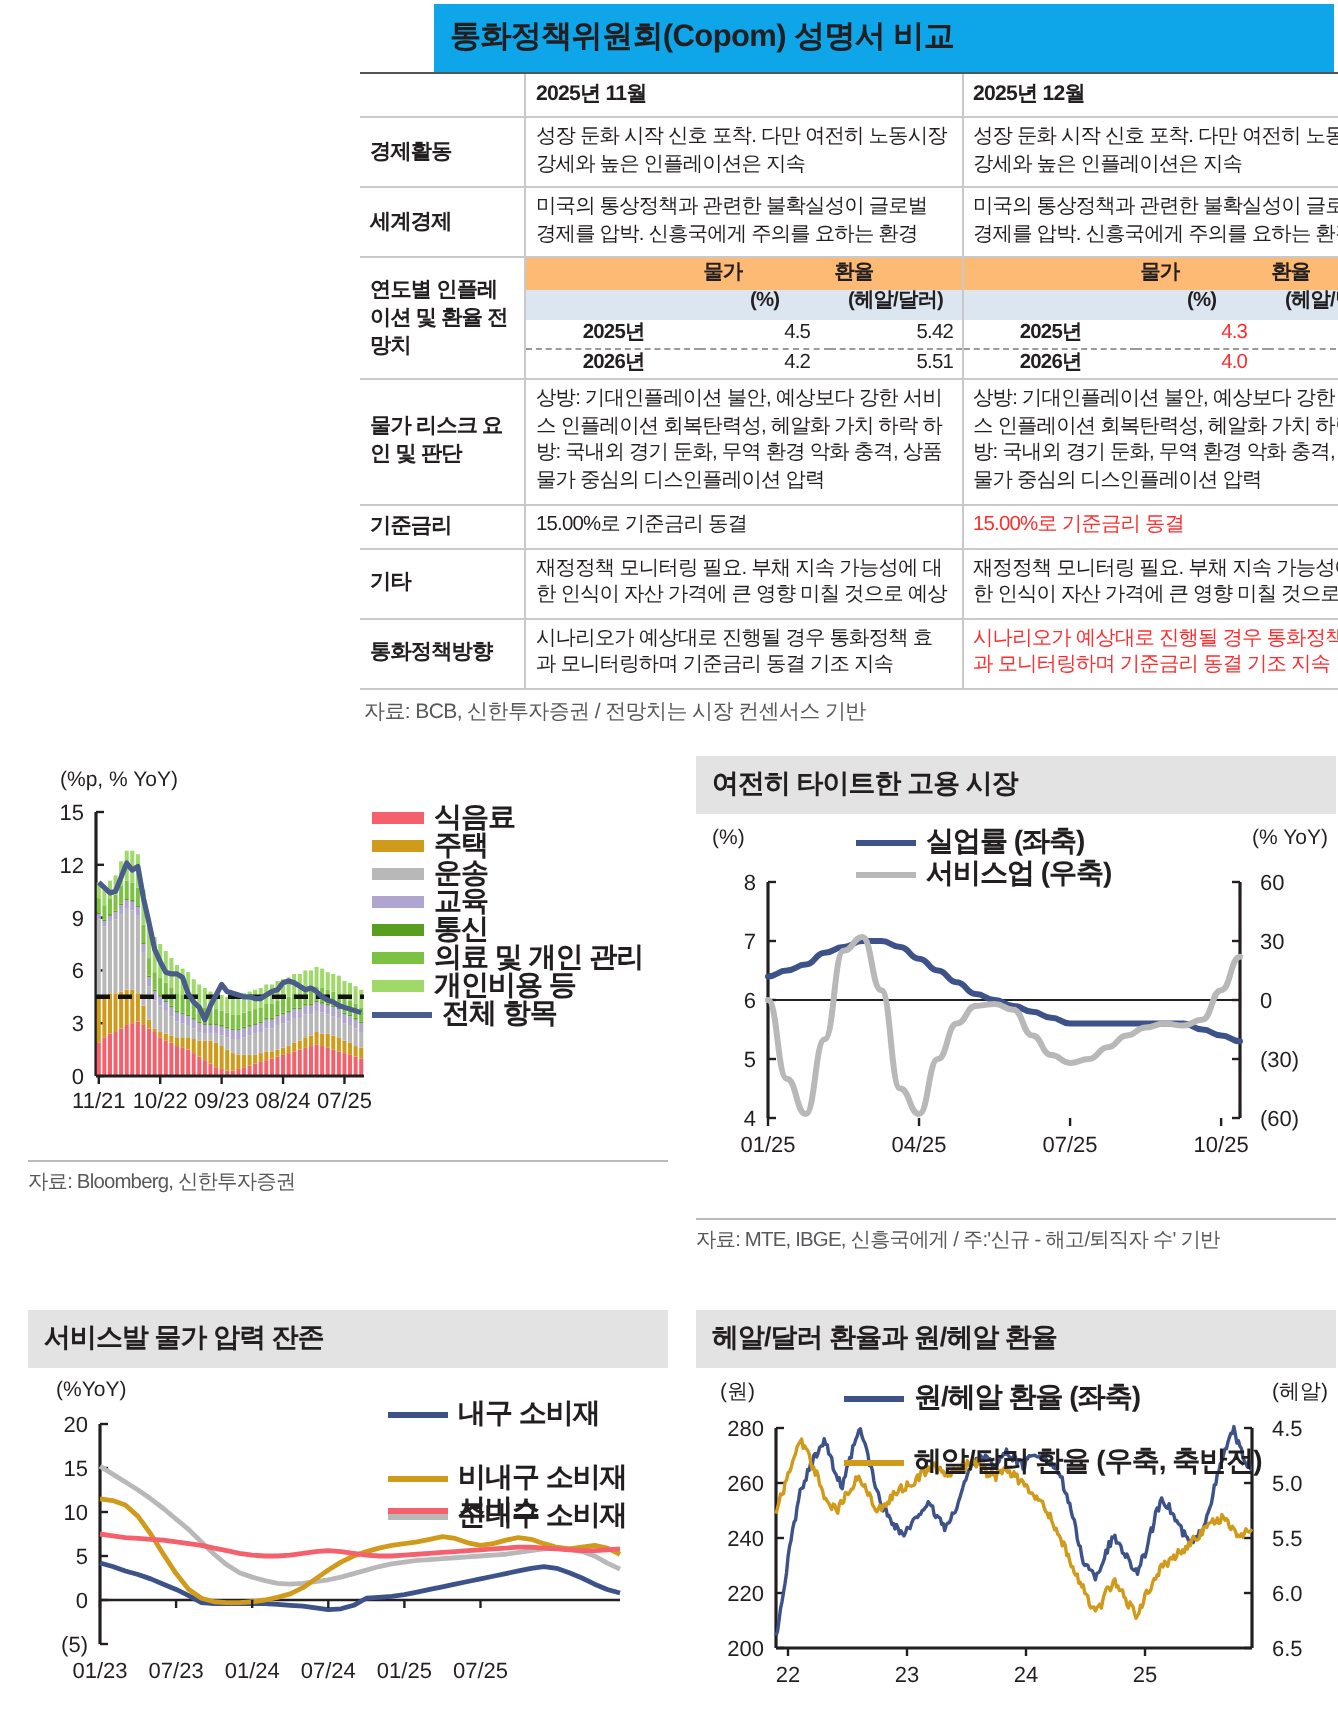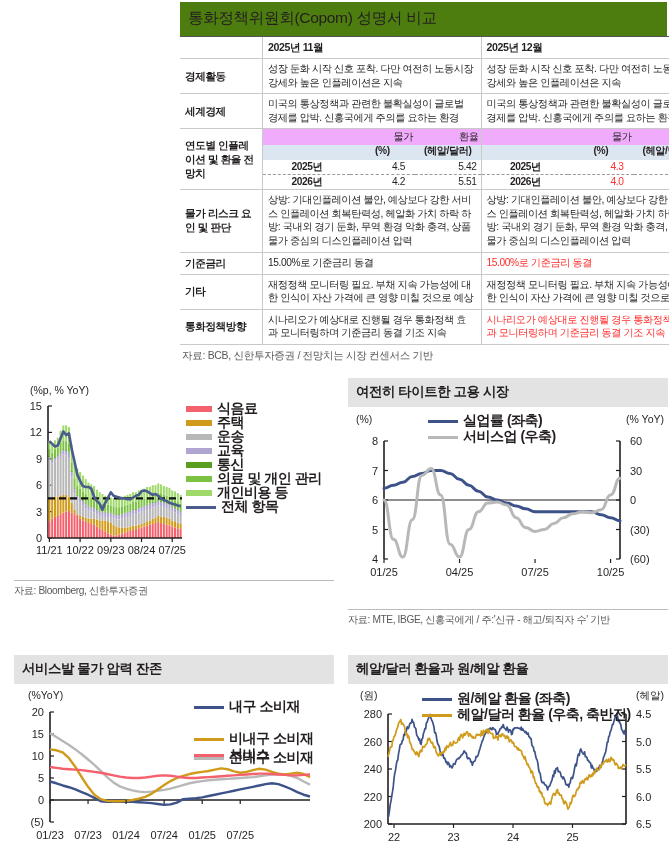--- a/index.html
+++ b/index.html
@@ -6,40 +6,40 @@
   body{
     width:669px;height:860px;background:#ffffff;
     font-family:"Liberation Sans","DejaVu Sans",sans-serif;
     color:#231f20;-webkit-font-smoothing:antialiased;
   }
   .page{position:relative;width:669px;height:860px;overflow:hidden;}
 
   
   .tbl-wrap{position:absolute;left:180px;top:2px;width:487px;}
   .tbl-title{
-    background:#4d7c0f;font-size:15.5px;font-weight:normal;
-    padding:6px 8px 7px 8px;letter-spacing:-0.3px;color:#231f20;
+    background:#0ea5e9;font-size:15.5px;font-weight:bold;
+    padding:6px 8px 7px 8px;letter-spacing:-0.3px;color:#231f20;margin-left:37px;
   }
   table.cmp{border-collapse:collapse;width:487px;table-layout:fixed;font-size:10.2px;letter-spacing:-0.4px;}
   table.cmp td{
     border-bottom:1px solid #c9c9c9;vertical-align:top;
     padding:3px 5px 4px 5px;line-height:1.33;
   }
   .lblcol{width:72px;vertical-align:middle !important;font-weight:bold;font-size:10.6px;color:#231f20;}
   .vcol{width:207.5px;}
   .sepL{border-left:1px solid #c9c9c9;}
   .hdr td{font-weight:bold;font-size:10.6px;border-bottom:1px solid #8a8a8a;padding-top:3px;padding-bottom:3px;}
   .tbl-top-rule{border-top:1.6px solid #555;}
   .red{color:#ff2d2d;}
   .fc-mid{vertical-align:middle !important;}
 
   
   table.fc{border-collapse:collapse;width:100%;table-layout:fixed;font-size:10.2px;}
   table.fc td{border:0;padding:1px 2px;line-height:1.2;}
-  table.fc .fhdr td{background:#f0abfc;font-weight:normal;text-align:right;padding:2px 2px 1px;}
+  table.fc .fhdr td{background:#fdba74;font-weight:bold;text-align:left;padding:2px 2px 1px;}
   table.fc .fhdr2 td{background:#dce6f1;font-weight:bold;text-align:center;padding:0 2px 3px;}
   table.fc .yr{font-weight:bold;text-align:center;padding-left:3px;}
   table.fc .num{text-align:right;padding-right:10px;}
   table.fc .num2{text-align:right;padding-right:4px;}
   .fcrow-sep td{border-top:1px dashed #9a9a9a !important;height:0;padding:0 !important;font-size:0;line-height:0;}
   .fcbox{padding:0 !important;}
   .src{font-size:10.5px;color:#58595b;padding:4px 2px 0 2px;letter-spacing:-0.3px;}
 
   
   .panel{position:absolute;width:320px;}
@@ -635,21 +635,21 @@
         </svg>
     </div>
   </div>
 
   <div class="panel" style="left:348px;top:655px;">
     <div class="p-title">헤알/달러 환율과 원/헤알 환율</div>
     <div class="p-body" style="height:185px;">
       <div class="axlab" style="left:12px;top:5px;">(원)</div>
       <div class="axlab" style="right:4px;top:5px;">(헤알)</div>
       <div class="lg" style="left:74px;top:6px;"><span class="swl" style="background:#3c5289"></span><span>원/헤알 환율 (좌축)</span></div>
-      <div class="lg" style="left:74px;top:22px;text-align:right;"><span class="swl" style="background:#d09b1a"></span><span>헤알/달러 환율 (우축, 축반전)</span></div>
+      <div class="lg" style="left:74px;top:38px;text-align:right;"><span class="swl" style="background:#d09b1a"></span><span>헤알/달러 환율 (우축, 축반전)</span></div>
       <svg id="svg-c4" width="320" height="185">
           <text x="34" y="144" font-size="11" font-family="&quot;Liberation Sans&quot;,sans-serif" fill="#231f20" text-anchor="end">200</text>
           <line x1="40" y1="140" x2="44" y2="140" stroke="#231f20" stroke-width="1.2"></line>
           <text x="34" y="116.5" font-size="11" font-family="&quot;Liberation Sans&quot;,sans-serif" fill="#231f20" text-anchor="end">220</text>
           <line x1="40" y1="112.5" x2="44" y2="112.5" stroke="#231f20" stroke-width="1.2"></line>
           <text x="34" y="89" font-size="11" font-family="&quot;Liberation Sans&quot;,sans-serif" fill="#231f20" text-anchor="end">240</text>
           <line x1="40" y1="85" x2="44" y2="85" stroke="#231f20" stroke-width="1.2"></line>
           <text x="34" y="61.5" font-size="11" font-family="&quot;Liberation Sans&quot;,sans-serif" fill="#231f20" text-anchor="end">260</text>
           <line x1="40" y1="57.5" x2="44" y2="57.5" stroke="#231f20" stroke-width="1.2"></line>
           <text x="34" y="34" font-size="11" font-family="&quot;Liberation Sans&quot;,sans-serif" fill="#231f20" text-anchor="end">280</text>

